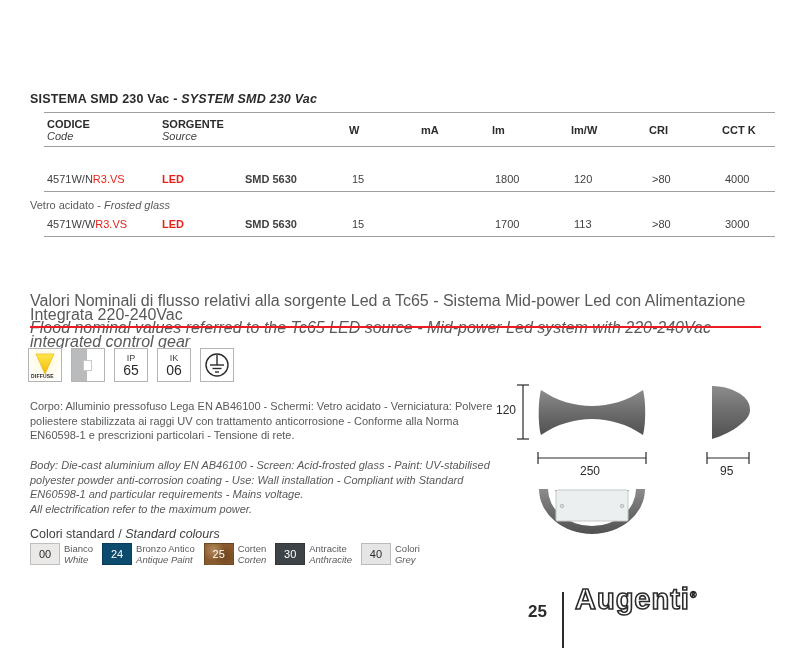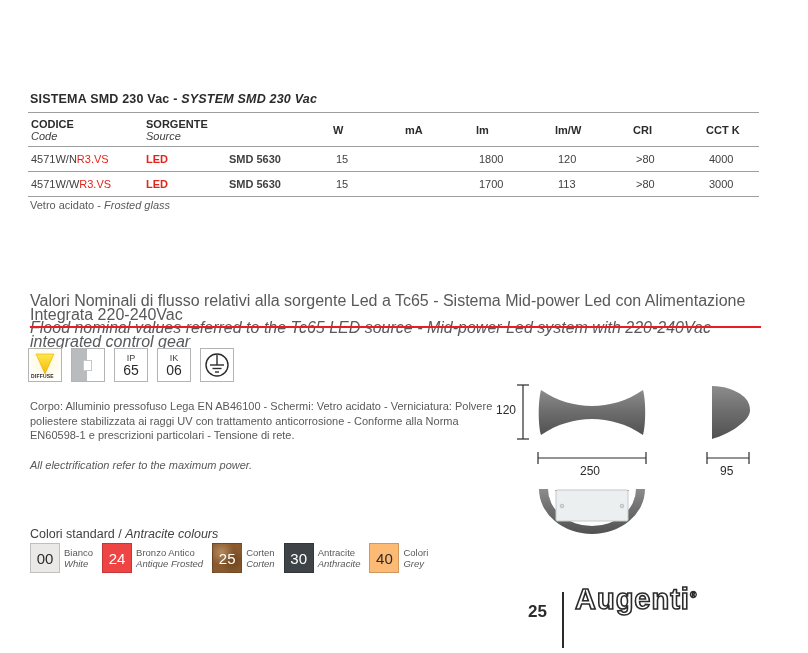--- a/index.html
+++ b/index.html
@@ -5,24 +5,24 @@
   * { margin:0; padding:0; box-sizing:border-box; }
   html,body { background:#ffffff; }
   body { font-family:"Liberation Sans", sans-serif; color:#414042; }
   .page { position:relative; width:808px; height:653px; background:#ffffff; overflow:hidden;border-radius:32px; }
 
   
   .sec-title { position:absolute; left:30px; top:92px; font-size:12.5px; font-weight:bold; color:#2b2b2b; letter-spacing:.2px; }
   .sec-title .it-part { font-style:italic; }
 
   
-  .spec-table { position:absolute; left:28px; top:112px; width:731px; border-top:1px solid #9c9ea0; }
+  .spec-table { position:absolute; left:44px; top:112px; width:731px; border-top:1px solid #9c9ea0; }
   .t-row { display:grid; grid-template-columns:115px 83px 107px 72px 71px 79px 78px 73px 53px; align-items:center; }
   .t-head { height:34px; border-bottom:1px solid #9c9ea0; }
-  .t-data { height:25px; border-bottom:1px solid #9c9ea0; font-size:11px; }
+  .t-data { height:25px; border-bottom:1px solid #9c9ea0; font-size:11px;margin-top:20px; }
   .th2 { line-height:12px; padding-left:3px; }
   .th2 .l1 { font-weight:bold; font-size:11px; color:#2b2b2b; }
   .th2 .l2 { font-style:italic; font-size:11px; color:#414042; }
   .th1 { font-weight:bold; font-size:11px; color:#2b2b2b; }
   .cell { padding-left:3px; }
   .code-cell { color:#414042; }
   .red-txt { color:#e5231b; }
   .bold { font-weight:bold; }
 
   .note-glass { position:absolute; left:30px; top:199px; font-size:11px; color:#58595b; }
@@ -44,21 +44,21 @@
 
   
   .desc-it { position:absolute; left:30px; top:399px; width:474px; font-size:11px; color:#58595b; line-height:14.5px; }
   .desc-en { position:absolute; left:30px; top:458px; width:462px; font-size:11px; color:#58595b; line-height:14.5px; font-style:italic; }
 
   
   .colors-title { position:absolute; left:30px; top:527px; font-size:12.5px; color:#414042; }
   .colors-title .en { font-style:italic; }
   .swatches { position:absolute; left:30px; top:543px; display:flex; align-items:flex-start; }
   .swatch-group { display:flex; align-items:center; margin-right:9px; }
-  .swatch { width:30px; height:30px; border:1px solid rgba(0,0,0,.18); display:flex; align-items:center; justify-content:center; font-size:15px; color:#2b2b2b; flex:0 0 auto; }
+  .swatch { width:30px; height:22px; border:1px solid rgba(0,0,0,.18); display:flex; align-items:center; justify-content:center; font-size:11px; color:#2b2b2b; flex:0 0 auto; }
   .swatch.corten { background-image:radial-gradient(circle at 30% 30%, rgba(255,230,180,.35), transparent 45%), radial-gradient(circle at 72% 62%, rgba(60,30,5,.35), transparent 50%); }
   .swatch-label { margin-left:4px; font-size:9.5px; line-height:11px; color:#58595b; white-space:nowrap; }
   .swatch-label .en { font-style:italic; }
 
   
   .drawing { position:absolute; }
   .dim-label { position:absolute; font-size:12px; color:#2b2b2b; }
 
   
   .footer-page { position:absolute; left:528px; top:602px; font-size:17px; font-weight:bold; color:#2b2b2b; }
@@ -167,57 +167,58 @@
         <line x1="9.5" y1="17.5" x2="18.5" y2="17.5" stroke="#2b2b2b" stroke-width="1.4"></line>
         <line x1="12" y1="21" x2="16" y2="21" stroke="#2b2b2b" stroke-width="1.4"></line>
       </svg>
     </div>
   </div>
 
   <div class="desc-it">
     <div>Corpo: Alluminio pressofuso Lega EN AB46100 - Schermi: Vetro acidato - Verniciatura: Polvere poliestere stabilizzata ai raggi UV con trattamento anticorrosione - Conforme alla Norma EN60598-1 e prescrizioni particolari - Tensione di rete.</div>
   </div>
   <div class="desc-en">
+    <div>Body: Die-cast aluminium alloy EN AB46100 - Screen: Acid-frosted glass - Paint: UV-stabilised polyester powder anti-corrosion coating - Use: Wall installation - Compliant with Standard EN60598-1 and particular requirements - Mains voltage.</div>
     <div>All electrification refer to the maximum power.</div>
   </div>
 
   <div class="colors-title">
-    <span>Colori standard / </span><span class="en">Antracite colours</span>
+    <span>Colori standard / </span><span class="en">Standard colours</span>
   </div>
   <div class="swatches">
     <div class="swatch-group">
       <div class="swatch" style="background-color: rgb(234, 233, 231); color: rgb(43, 43, 43);">00</div>
       <div class="swatch-label">
         <div>Bianco</div>
         <div class="en">White</div>
       </div>
     </div>
     <div class="swatch-group">
-      <div class="swatch" style="background-color: #ef4444; color: rgb(255, 255, 255);">24</div>
+      <div class="swatch" style="background-color: #0c4a6e; color: rgb(255, 255, 255);">24</div>
       <div class="swatch-label">
         <div>Bronzo Antico</div>
-        <div class="en">Antique Frosted</div>
+        <div class="en">Antique Paint</div>
       </div>
     </div>
     <div class="swatch-group">
       <div class="swatch corten" style="background-color: rgb(138, 90, 46); color: rgb(255, 255, 255);">25</div>
       <div class="swatch-label">
         <div>Corten</div>
         <div class="en">Corten</div>
       </div>
     </div>
     <div class="swatch-group">
       <div class="swatch" style="background-color: rgb(62, 67, 71); color: rgb(255, 255, 255);">30</div>
       <div class="swatch-label">
         <div>Antracite</div>
         <div class="en">Anthracite</div>
       </div>
     </div>
     <div class="swatch-group">
-      <div class="swatch" style="background-color: #fdba74; color: rgb(43, 43, 43);">40</div>
+      <div class="swatch" style="background-color: #e5e5e5; color: rgb(43, 43, 43);">40</div>
       <div class="swatch-label">
         <div>Colori</div>
         <div class="en">Grey</div>
       </div>
     </div>
   </div>
 
   <div class="dim-label" style="left:496px; top:403px;">120</div>
   <svg class="drawing" style="left:517px; top:384px;" width="12" height="56" viewBox="0 0 12 56">
     <line x1="6" y1="1" x2="6" y2="55" stroke="#2b2b2b" stroke-width="1.2"></line>

